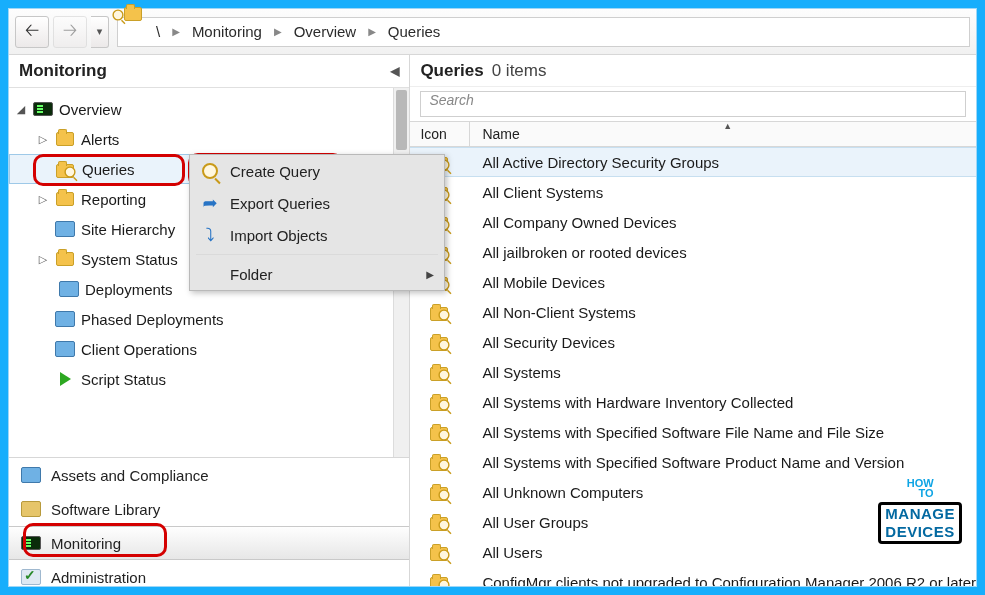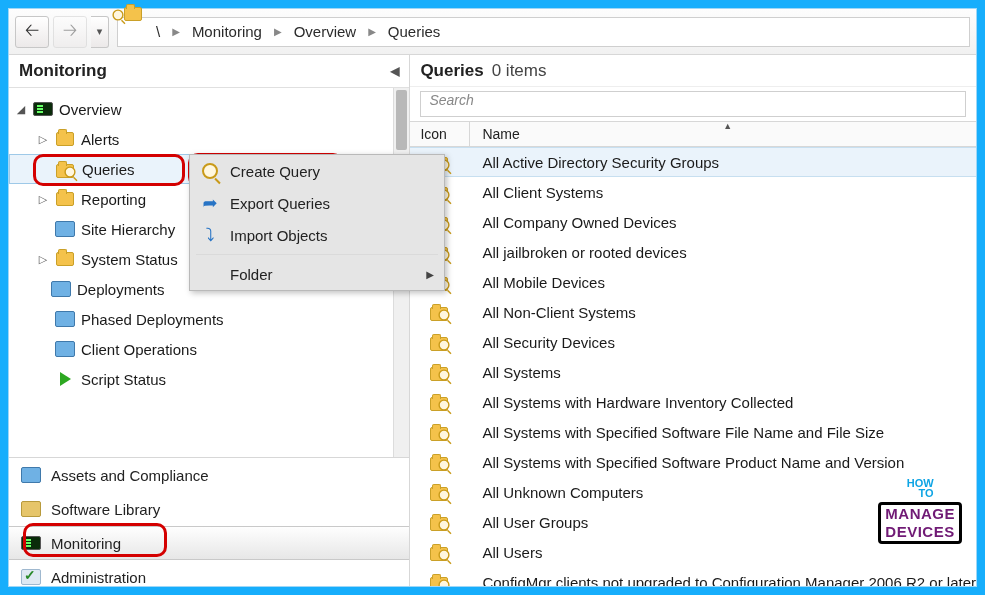--- a/index.html
+++ b/index.html
@@ -77,21 +77,21 @@
   .monitor:after { content:""; position:absolute; left:3px; top:2px; width:6px; height:2px; background:#6f6; box-shadow:0 3px 0 #6f6, 0 6px 0 #6f6; }
   .arrow-r { width:0; height:0; border-top:7px solid transparent; border-bottom:7px solid transparent; border-left:11px solid #2da821; }
   .panel-icon, .svc-icon, .clip-icon, .tree-icon, .srv-icon, .lib-icon, .chk-icon, .swap-icon { width:20px; height:16px; background:#6fb1e4; border:1px solid #3f79ab; border-radius:2px; }
   .lib-icon { background:#e6c56a; border-color:#b89a3c; }
   .chk-icon { background:#dfe9f3; border-color:#9fb8cf; position:relative; }
   .chk-icon:after { content:"✓"; position:absolute; left:2px; top:-3px; color:#2a8a2a; font-size:14px; font-weight:bold; }
 
   
   .wm { position:absolute; right:14px; bottom:42px; display:flex; align-items:center; gap:4px; font-weight:700; pointer-events:none;flex-direction:column; }
   .wm .how { color:#0ea4e4; font-size:11px; line-height:10px; text-align:right; }
-  .wm .box { border:3px solid #000; border-radius:4px; padding:0 4px; font-size:15px; letter-spacing:.5px; color:#701a75; line-height:18px; }
+  .wm .box { border:3px solid #000; border-radius:4px; padding:0 4px; font-size:15px; letter-spacing:.5px; color:#0369a1; line-height:18px; }
 </style>
 </head>
 <body>
 
 <div class="frame">
 
   <div class="toolbar">
     <div class="navbtn">🡠</div>
     <div class="navbtn dis">🡢</div>
     <div class="histbtn">▾</div>
@@ -161,21 +161,21 @@
               </span>
             <span>Site Hierarchy</span>
           </div>
           <div class="tree-row" style="padding-left:28px">
             <span class="tw">▷</span>
             <span class="ticon">
                 <span class="folder"></span>
               </span>
             <span>System Status</span>
           </div>
-          <div class="tree-row" style="padding-left:24px">
+          <div class="tree-row" style="padding-left:32px">
             <span class="tw"></span>
             <span class="ticon">
                 <span class="srv-icon"></span>
               </span>
             <span>Deployments</span>
           </div>
           <div class="tree-row" style="padding-left:28px">
             <span class="tw"></span>
             <span class="ticon">
                 <span class="srv-icon"></span>

